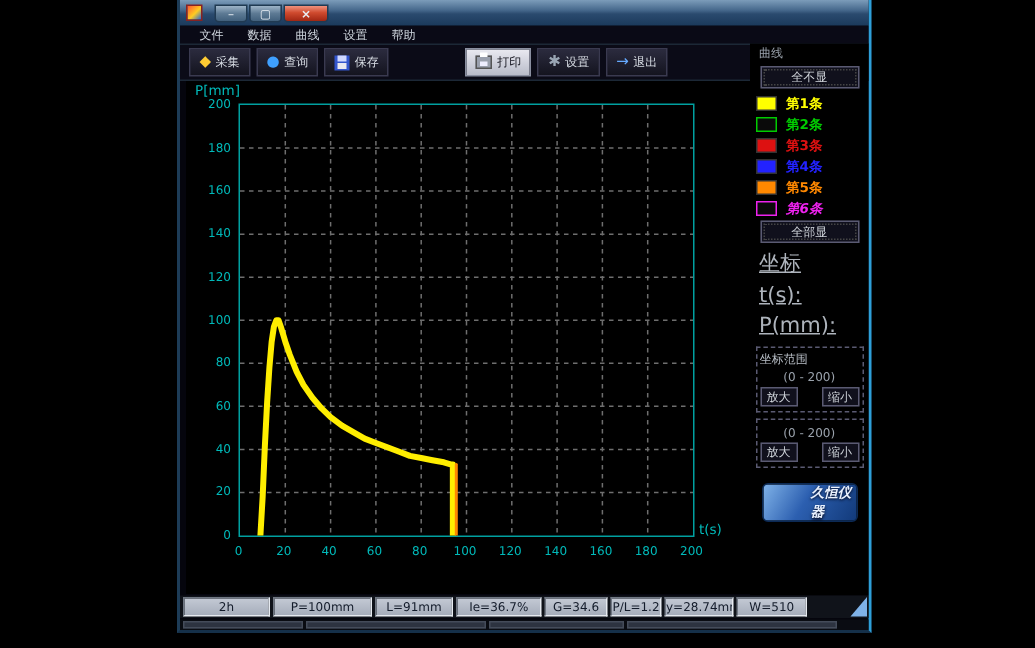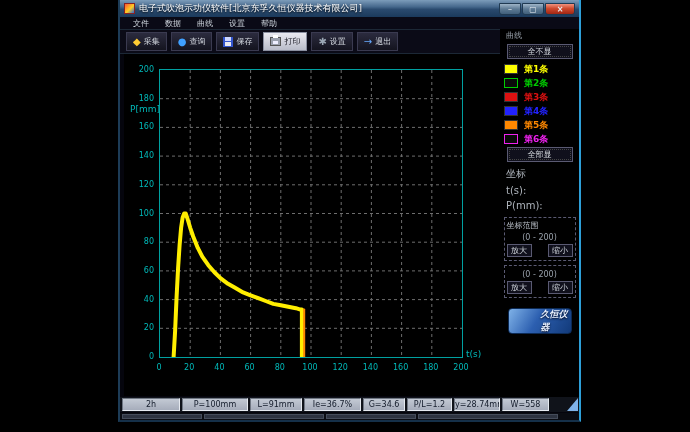--- a/index.html
+++ b/index.html
@@ -29,21 +29,21 @@
   .menubar { height:13px; background:#0a0a16; border-bottom:1px solid #1c2836;
     display:flex; align-items:center; padding-left:6px; gap:2px; }
   .menu-item { color:#cfd6de; font-size:8px; padding:0 7px; cursor:default; }
 
   .toolbar { height:24px; background:#0b0b17; border-bottom:1px solid #1c2836;
     display:flex; align-items:center; gap:4px; padding-left:6px; }
   .tb-btn { display:flex; align-items:center; gap:3px; height:19px; padding:0 6px;
     background:linear-gradient(#2b2b3e,#14141f); border:1px solid #3a3a50;
     color:#d8dde4; font-size:8px; cursor:pointer; }
   .tb-btn.light { background:linear-gradient(#e9e9f0,#b9bcc9); color:#15151f;
-    border-color:#8a8fa0; }
+    border-color:#8a8fa0;margin-left:47px; }
   .tb-glyph { font-size:10px; line-height:10px; }
   .icon-floppy { width:10px; height:10px; background:#3355cc; position:relative; }
   .icon-floppy::before { content:""; position:absolute; left:2px; top:0; width:6px; height:4px; background:#cfd8ff; }
   .icon-floppy::after { content:""; position:absolute; left:2px; bottom:1px; width:6px; height:4px; background:#e8e8f0; }
   .icon-printer { width:11px; height:9px; background:#9aa0ad; position:relative; border:1px solid #555; }
   .icon-printer::before { content:""; position:absolute; left:2px; top:-3px; width:5px; height:3px; background:#fff; }
   .icon-printer::after { content:""; position:absolute; left:2px; bottom:1px; width:5px; height:3px; background:#eef; }
 
   
   .chart-area { position:absolute; left:4px; top:54px; width:376px; height:342px; background:#000; }
@@ -55,21 +55,21 @@
 
   
   .right-panel { position:absolute; left:380px; top:29px; width:79px; height:368px; background:#000; }
   .rp-label { color:#9aa2ac; font-size:8px; padding:1px 0 2px 6px; }
   .rp-btn { display:block; width:66px; margin:1px auto 3px auto; height:15px;
     background:#10101c; border:1px solid #5a5a72; outline:1px dotted #444; outline-offset:-3px;
     color:#d0d4da; font-size:8px; line-height:13px; text-align:center; cursor:pointer; }
   .legend-row { display:flex; align-items:center; gap:6px; padding:1px 0 1px 4px; height:14px; cursor:pointer; }
   .swatch { width:14px; height:10px; border:1px solid #333; }
   .legend-text { font-size:9px; font-weight:bold; }
-  .readout { color:#aeb4bc; font-size:10px; padding:2px 0 2px 6px; }
+  .readout { color:#aeb4bc; font-size:14px; padding:2px 0 2px 6px;text-decoration:underline; }
   .rp-group { width:72px; margin:4px auto 0 auto; border:1px dashed #5a5a72; padding:2px 2px 3px 2px; }
   .rp-group .g-title { color:#b8bec6; font-size:8px; text-align:left; }
   .rp-group .g-range { color:#9aa2ac; font-size:8px; text-align:center; padding:2px 0; }
   .g-btn-row { display:flex; justify-content:space-between; gap:16px; }
   .g-btn { flex:1; height:13px; background:#10101c; border:1px solid #5a5a72;
     color:#cfd4da; font-size:8px; line-height:12px; text-align:center; cursor:pointer; }
   .logo { width:64px; height:26px; margin:10px auto 16px auto; border-radius:4px;
     background:linear-gradient(120deg,#7fb2e8 0%,#2c5fb0 45%,#123a7a 100%);
     display:flex; align-items:center; justify-content:center;
     color:#eaf2ff; font-size:9px; font-style:italic; font-weight:bold;
@@ -88,21 +88,20 @@
   .status2-seg { background:#2d3340; border:1px solid #454c5a; }
 </style>
 </head>
 <body>
 
 <div class="stage">
   <div class="window">
 
     <div class="titlebar">
       <div class="app-icon"></div>
-      <div class="title-text">电子式吹泡示功仪软件[北京东孚久恒仪器技术有限公司]</div>
       <div class="win-controls">
         <div class="win-btn">–</div>
         <div class="win-btn">▢</div>
         <div class="win-btn close">×</div>
       </div>
     </div>
 
     <div class="menubar">
       <span class="menu-item">文件</span>
       <span class="menu-item">数据</span>
@@ -132,21 +131,21 @@
         <span class="tb-glyph" style="color:#9aa6b4">✱</span>
         <span>设置</span>
       </div>
       <div class="tb-btn">
         <span class="tb-glyph" style="color:#66aaff">→</span>
         <span>退出</span>
       </div>
     </div>
 
     <div class="chart-area">
-      <div class="axis-label" style="left:6px; top:2px;margin-top:48px;">P[mm]</div>
+      <div class="axis-label" style="left:6px; top:2px;">P[mm]</div>
       <div class="axis-label" style="left:342px; top:295px;">t(s)</div>
       <div class="plot-frame">
         <svg id="plot-svg" width="302" height="287" viewBox="0 0 302 287">
             <line x1="30.200000000000003" y1="0" x2="30.200000000000003" y2="287" stroke="#6e6e6e" stroke-width="1" stroke-dasharray="3,3"></line>
             <line x1="60.400000000000006" y1="0" x2="60.400000000000006" y2="287" stroke="#6e6e6e" stroke-width="1" stroke-dasharray="3,3"></line>
             <line x1="90.6" y1="0" x2="90.6" y2="287" stroke="#6e6e6e" stroke-width="1" stroke-dasharray="3,3"></line>
             <line x1="120.80000000000001" y1="0" x2="120.80000000000001" y2="287" stroke="#6e6e6e" stroke-width="1" stroke-dasharray="3,3"></line>
             <line x1="151" y1="0" x2="151" y2="287" stroke="#6e6e6e" stroke-width="1" stroke-dasharray="3,3"></line>
             <line x1="181.2" y1="0" x2="181.2" y2="287" stroke="#6e6e6e" stroke-width="1" stroke-dasharray="3,3"></line>
             <line x1="211.39999999999998" y1="0" x2="211.39999999999998" y2="287" stroke="#6e6e6e" stroke-width="1" stroke-dasharray="3,3"></line>
@@ -212,21 +211,21 @@
       <div class="legend-row">
         <span class="swatch" id="sw3" style="background: rgb(34, 34, 255);"></span>
         <span class="legend-text" id="lt3" style="color: rgb(34, 34, 255);">第4条</span>
       </div>
       <div class="legend-row">
         <span class="swatch" id="sw4" style="background: rgb(255, 136, 0);"></span>
         <span class="legend-text" id="lt4" style="color: rgb(255, 136, 0);">第5条</span>
       </div>
       <div class="legend-row">
         <span class="swatch" id="sw5" style="background: rgb(10, 10, 10); border-color: rgb(238, 34, 238);"></span>
-        <span class="legend-text" id="lt5" style="color: rgb(238, 34, 238);">第6条</span>
+        <span class="legend-text" id="lt5" style="color: rgb(238, 34, 238); font-style: italic;">第6条</span>
       </div>
 
       <div class="rp-btn">全部显</div>
 
       <div class="readout">坐标</div>
       <div class="readout">t(s):</div>
       <div class="readout">P(mm):</div>
 
       <div class="rp-group">
         <div class="g-title">坐标范围</div>
@@ -246,23 +245,23 @@
 
       <div class="logo">久恒仪器</div>
     </div>
 
     <div class="statusbar">
       <div class="status-seg" style="width:58px">2h</div>
       <div class="status-seg" style="width:66px">P=100mm</div>
       <div class="status-seg" style="width:52px">L=91mm</div>
       <div class="status-seg" style="width:57px">Ie=36.7%</div>
       <div class="status-seg" style="width:42px">G=34.6</div>
-      <div class="status-seg" style="width:45px">P/L=1.2</div>
+      <div class="status-seg" style="width:34px">P/L=1.2</div>
       <div class="status-seg" style="width:46px">y=28.74mm</div>
-      <div class="status-seg" style="width:47px">W=558</div>
+      <div class="status-seg" style="width:47px">W=510</div>
       <div class="grip"></div>
     </div>
     <div class="statusbar2">
       <div class="status2-seg" style="width:80px"></div>
       <div class="status2-seg" style="width:120px"></div>
       <div class="status2-seg" style="width:90px"></div>
       <div class="status2-seg" style="width:140px"></div>
     </div>
 
   </div>

